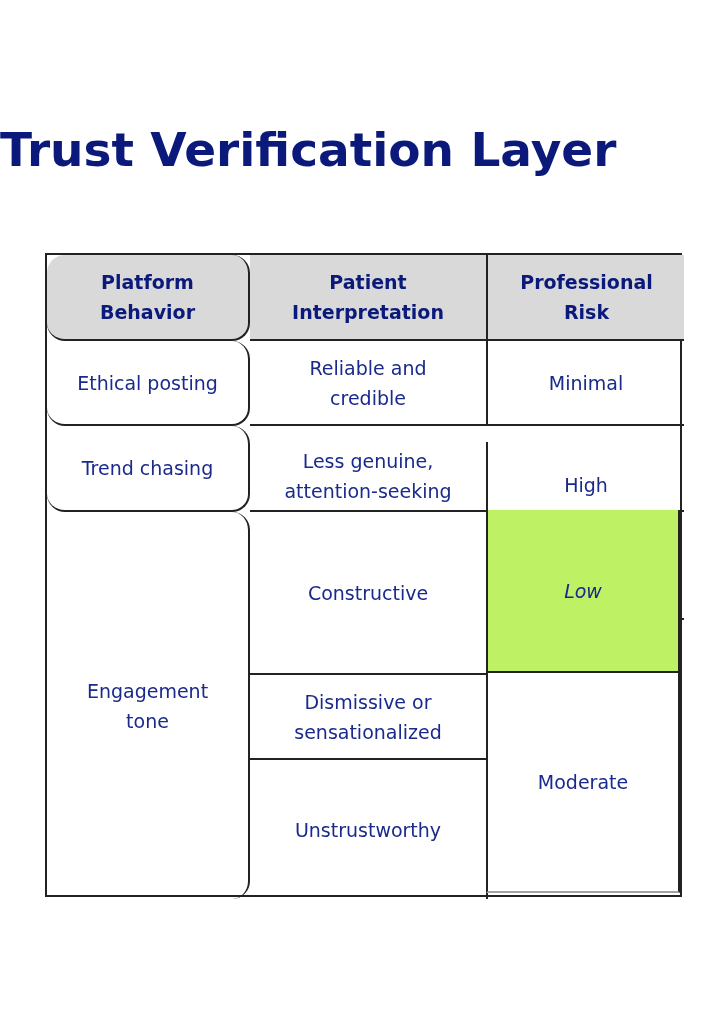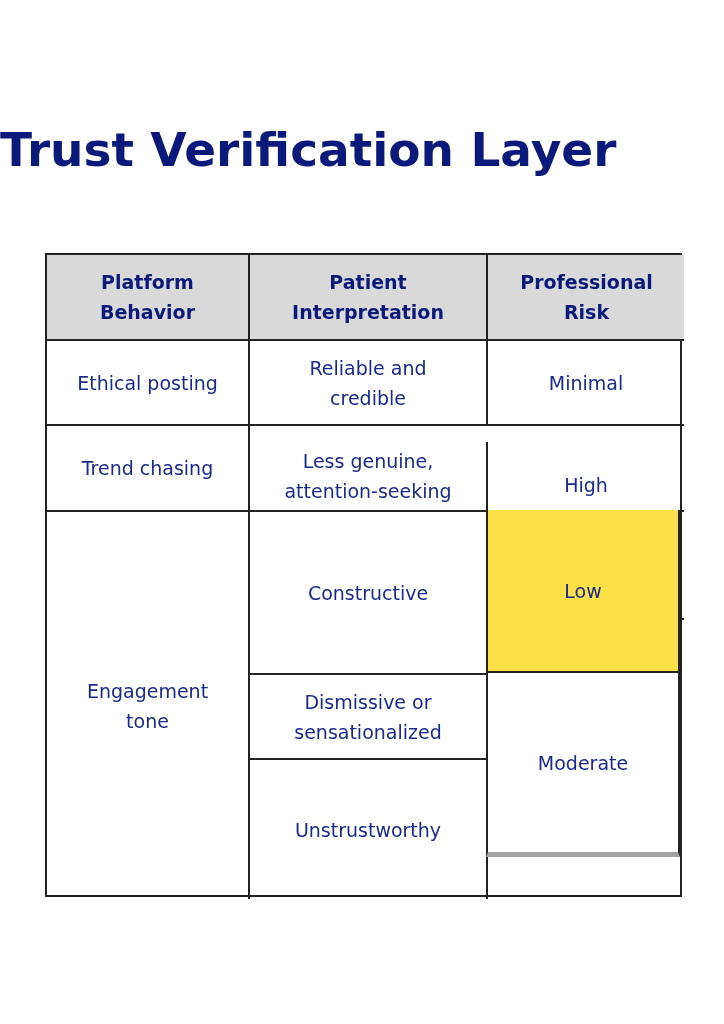--- a/index.html
+++ b/index.html
@@ -24,21 +24,21 @@
   }
   .cell {
     display: flex; align-items: center; justify-content: center;
     text-align: center; color: #1a2a8c; font-size: 19px;
     line-height: 30px; border-right: 2px solid #222;
     border-bottom: 2px solid #222; padding: 0 8px;
   }
   .cell.last-col { border-right: none; }
   .cell.last-row { border-bottom: none; }
   .hdr { background: #d9d9d9; font-weight: bold; color: #0b1a7a; font-size: 19px; }
-  .c1 { grid-column: 1; } .c2 { grid-column: 2; } .c3 { grid-column: 3; }
+  .c1 { grid-column: 1; border-radius: 18px; } .c2 { grid-column: 2; } .c3 { grid-column: 3; }
 </style>
 </head>
 <body>
 
 <div class="title">Trust Verification Layer</div>
 
 <div class="grid">
   <div class="cell hdr c1" style="grid-row:1; white-space:pre-line;">Platform
 Behavior</div>
   <div class="cell hdr c2" style="grid-row:1; white-space:pre-line;">Patient
@@ -57,15 +57,15 @@
   <div class="cell c1 last-row" style="grid-row:4 / 8; padding:0 40px;">Engagement tone</div>
 
   <div class="cell c2" style="grid-row:4 / 6;">Constructive</div>
   <div class="cell c2" style="grid-row:6 / 7; padding:0 28px;">Dismissive or sensationalized</div>
   <div class="cell c2 last-row" style="grid-row:7 / 8;">Unstrustworthy</div>
 
   <div class="cell c3 last-col" style="grid-row:4 / 5; grid-row-end:span 1; height:auto;"></div>
 </div>
 
 <div style="position:absolute; left:486px; top:510px; width:196px; height:387px;">
-  <div class="cell" style="position:absolute; left:0; top:0; width:194px; height:163px; box-sizing:border-box; border-right:2px solid #222; border-bottom:2px solid #222; border-left:2px solid #222; background:#fde047; padding:0;">Low</div>
-  <div class="cell" style="position:absolute; left:0; top:163px; width:194px; height:184px; box-sizing:border-box; border-right:2px solid #222; border-bottom:5px solid #a3a3a3; border-left:2px solid #222; background:#fff; padding:8px;">Moderate</div>
+  <div class="cell" style="position:absolute; left:0; top:0; width:194px; height:163px; box-sizing:border-box; border-right:2px solid #222; border-bottom:2px solid #222; border-left:2px solid #222; background:#bef264; padding:0;font-style:italic;">Low</div>
+  <div class="cell" style="position:absolute; left:0; top:163px; width:194px; height:220px; box-sizing:border-box; border-right:2px solid #222; border-bottom:2px solid #a3a3a3; border-left:2px solid #222; background:#fff; padding:8px;">Moderate</div>
 </div>
 
 </body></html>

